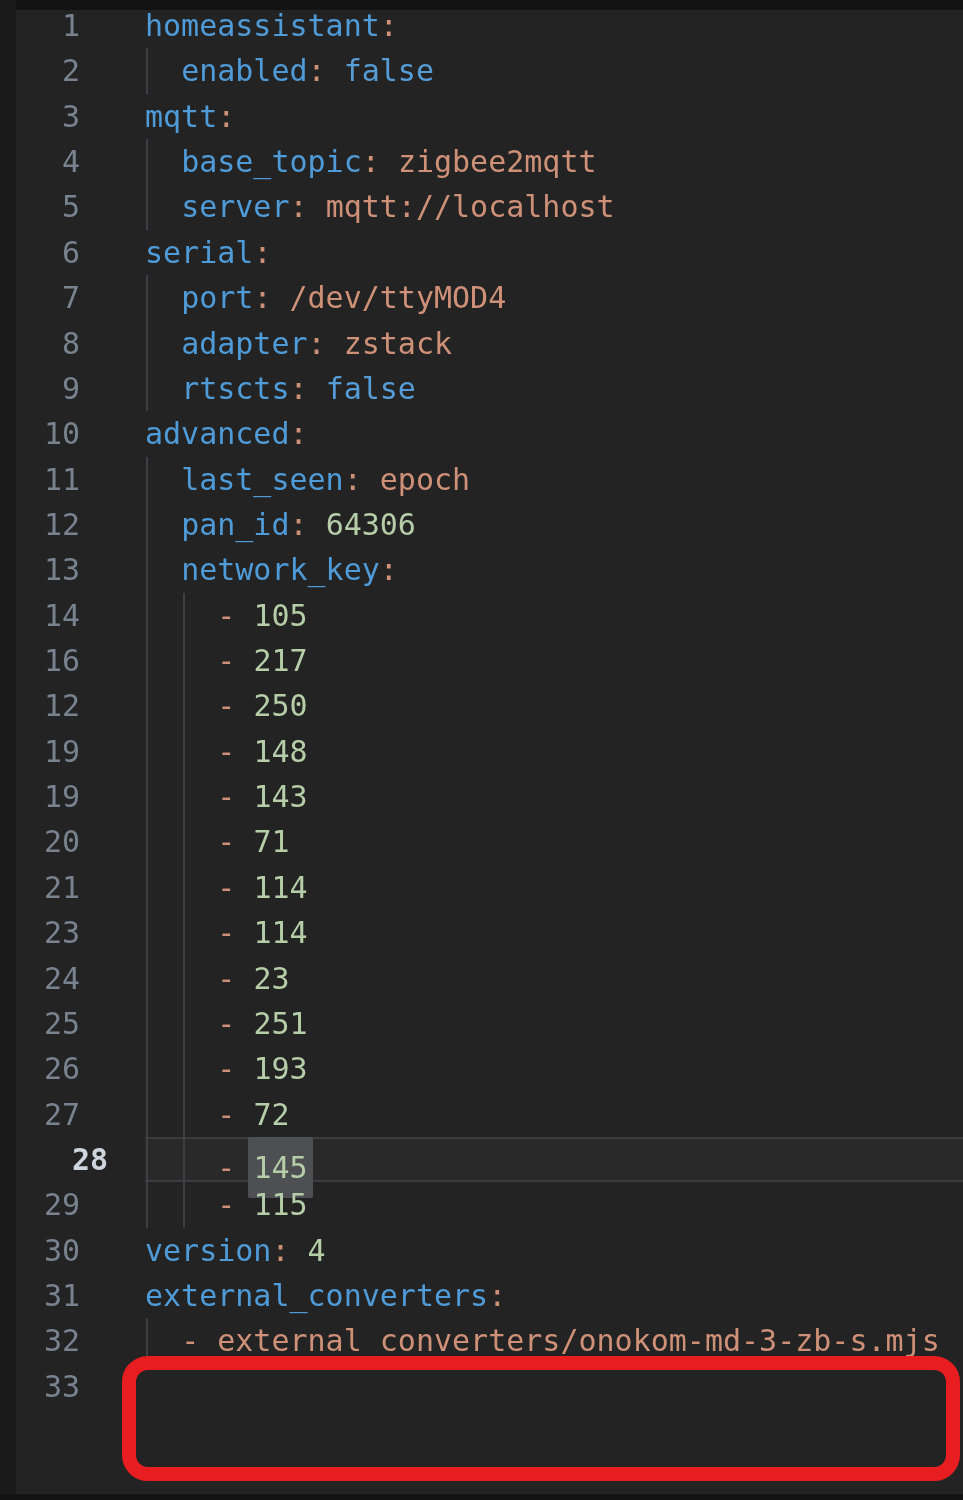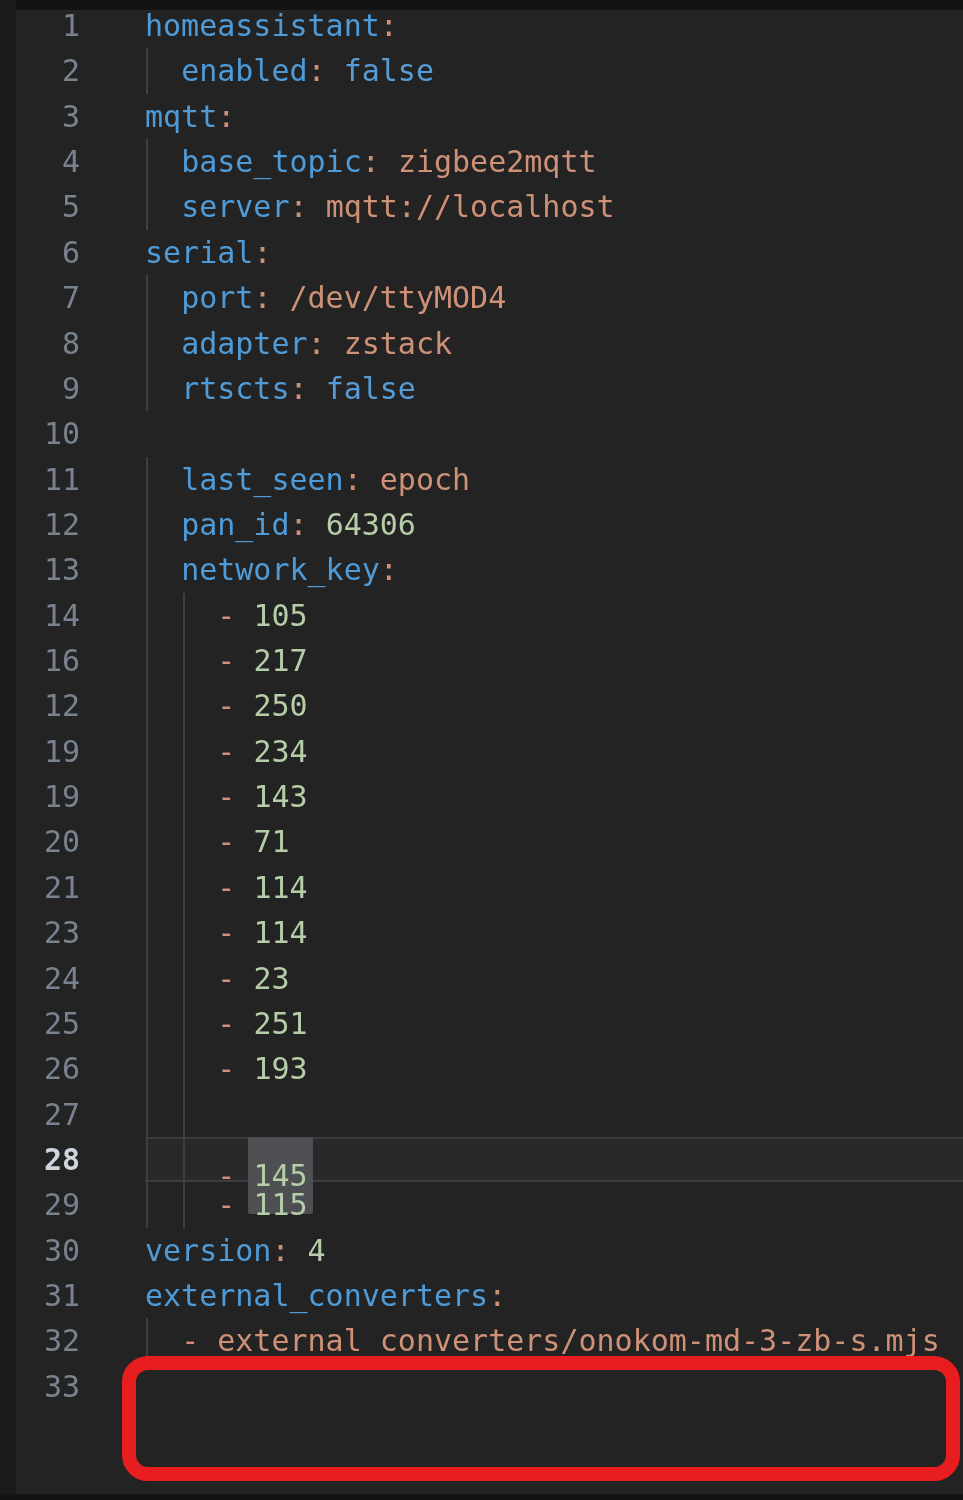--- a/index.html
+++ b/index.html
@@ -15,38 +15,38 @@
   #frame-bottom{left:0;bottom:0;width:963px;height:6px;background:#131313;}
   #lines{position:absolute;left:0;top:3px;width:963px;}
   .line{
     position:relative;height:45.36px;line-height:45.36px;
     font-size:30px;white-space:pre;
   }
   .ln{
     position:absolute;left:0;top:0;width:80px;text-align:right;
     color:#798390;
   }
-  .line.current .ln{color:#ced5dd;font-weight:700;}
+  .line.current .ln{color:#ced5dd;font-weight:700;padding-left:28px;}
   .code{position:absolute;left:145px;top:0;}
   .guide{position:absolute;top:0;bottom:0;width:2px;background:#3f3f43;}
   .line.current::before{
     content:'';position:absolute;left:145px;right:0;top:0;bottom:0;
     background:rgba(140,140,155,0.055);
     border-top:2px solid #3c3c40;border-bottom:2px solid #3c3c40;
     box-sizing:border-box;
   }
   .tok-key{color:#4f9bd8;}
   .tok-bool{color:#569cd6;}
   .tok-str{color:#ce9178;}
   .tok-num{color:#b5cea8;}
   .tok-punct{color:#ce9178;}
   .tok-plain{color:#d4d4d4;}
   .hl{
     display:inline-block;background:#4d4f53;
-    padding:16px 5px;margin:0 -5px;border-radius:2px;
+    padding:8px 5px;margin:0 -5px;border-radius:2px;
   }
   #annotation-box{
     position:absolute;left:122px;top:1356px;width:838px;height:125px;
     border:14px solid #e71d1f;border-radius:26px;
     box-sizing:border-box;z-index:6;pointer-events:none;
   }
 </style>
 </head>
 <body>
 
@@ -54,36 +54,36 @@
   <div id="lines">
       <div class="line"><span class="ln">1</span><span class="code"><span class="tok-key">homeassistant</span><span class="tok-punct">:</span></span></div>
       <div class="line"><span class="ln">2</span><span class="guide" style="left: 146px;"></span><span class="code">  <span class="tok-key">enabled</span><span class="tok-punct">:</span><span class="tok-plain"> </span><span class="tok-bool">false</span></span></div>
       <div class="line"><span class="ln">3</span><span class="code"><span class="tok-key">mqtt</span><span class="tok-punct">:</span></span></div>
       <div class="line"><span class="ln">4</span><span class="guide" style="left: 146px;"></span><span class="code">  <span class="tok-key">base_topic</span><span class="tok-punct">:</span><span class="tok-plain"> </span><span class="tok-str">zigbee2mqtt</span></span></div>
       <div class="line"><span class="ln">5</span><span class="guide" style="left: 146px;"></span><span class="code">  <span class="tok-key">server</span><span class="tok-punct">:</span><span class="tok-plain"> </span><span class="tok-str">mqtt://localhost</span></span></div>
       <div class="line"><span class="ln">6</span><span class="code"><span class="tok-key">serial</span><span class="tok-punct">:</span></span></div>
       <div class="line"><span class="ln">7</span><span class="guide" style="left: 146px;"></span><span class="code">  <span class="tok-key">port</span><span class="tok-punct">:</span><span class="tok-plain"> </span><span class="tok-str">/dev/ttyMOD4</span></span></div>
       <div class="line"><span class="ln">8</span><span class="guide" style="left: 146px;"></span><span class="code">  <span class="tok-key">adapter</span><span class="tok-punct">:</span><span class="tok-plain"> </span><span class="tok-str">zstack</span></span></div>
       <div class="line"><span class="ln">9</span><span class="guide" style="left: 146px;"></span><span class="code">  <span class="tok-key">rtscts</span><span class="tok-punct">:</span><span class="tok-plain"> </span><span class="tok-bool">false</span></span></div>
-      <div class="line"><span class="ln">10</span></div>
+      <div class="line"><span class="ln">10</span><span class="code"><span class="tok-key">advanced</span><span class="tok-punct">:</span></span></div>
       <div class="line"><span class="ln">11</span><span class="guide" style="left: 146px;"></span><span class="code">  <span class="tok-key">last_seen</span><span class="tok-punct">:</span><span class="tok-plain"> </span><span class="tok-str">epoch</span></span></div>
       <div class="line"><span class="ln">12</span><span class="guide" style="left: 146px;"></span><span class="code">  <span class="tok-key">pan_id</span><span class="tok-punct">:</span><span class="tok-plain"> </span><span class="tok-num">64306</span></span></div>
       <div class="line"><span class="ln">13</span><span class="guide" style="left: 146px;"></span><span class="code">  <span class="tok-key">network_key</span><span class="tok-punct">:</span></span></div>
       <div class="line"><span class="ln">14</span><span class="guide" style="left: 146px;"></span><span class="guide" style="left: 182.5px;"></span><span class="code">    <span class="tok-punct">-</span><span class="tok-plain"> </span><span class="tok-num">105</span></span></div>
       <div class="line"><span class="ln">16</span><span class="guide" style="left: 146px;"></span><span class="guide" style="left: 182.5px;"></span><span class="code">    <span class="tok-punct">-</span><span class="tok-plain"> </span><span class="tok-num">217</span></span></div>
       <div class="line"><span class="ln">12</span><span class="guide" style="left: 146px;"></span><span class="guide" style="left: 182.5px;"></span><span class="code">    <span class="tok-punct">-</span><span class="tok-plain"> </span><span class="tok-num">250</span></span></div>
-      <div class="line"><span class="ln">19</span><span class="guide" style="left: 146px;"></span><span class="guide" style="left: 182.5px;"></span><span class="code">    <span class="tok-punct">-</span><span class="tok-plain"> </span><span class="tok-num">234</span></span></div>
+      <div class="line"><span class="ln">19</span><span class="guide" style="left: 146px;"></span><span class="guide" style="left: 182.5px;"></span><span class="code">    <span class="tok-punct">-</span><span class="tok-plain"> </span><span class="tok-num">148</span></span></div>
       <div class="line"><span class="ln">19</span><span class="guide" style="left: 146px;"></span><span class="guide" style="left: 182.5px;"></span><span class="code">    <span class="tok-punct">-</span><span class="tok-plain"> </span><span class="tok-num">143</span></span></div>
       <div class="line"><span class="ln">20</span><span class="guide" style="left: 146px;"></span><span class="guide" style="left: 182.5px;"></span><span class="code">    <span class="tok-punct">-</span><span class="tok-plain"> </span><span class="tok-num">71</span></span></div>
       <div class="line"><span class="ln">21</span><span class="guide" style="left: 146px;"></span><span class="guide" style="left: 182.5px;"></span><span class="code">    <span class="tok-punct">-</span><span class="tok-plain"> </span><span class="tok-num">114</span></span></div>
       <div class="line"><span class="ln">23</span><span class="guide" style="left: 146px;"></span><span class="guide" style="left: 182.5px;"></span><span class="code">    <span class="tok-punct">-</span><span class="tok-plain"> </span><span class="tok-num">114</span></span></div>
       <div class="line"><span class="ln">24</span><span class="guide" style="left: 146px;"></span><span class="guide" style="left: 182.5px;"></span><span class="code">    <span class="tok-punct">-</span><span class="tok-plain"> </span><span class="tok-num">23</span></span></div>
       <div class="line"><span class="ln">25</span><span class="guide" style="left: 146px;"></span><span class="guide" style="left: 182.5px;"></span><span class="code">    <span class="tok-punct">-</span><span class="tok-plain"> </span><span class="tok-num">251</span></span></div>
       <div class="line"><span class="ln">26</span><span class="guide" style="left: 146px;"></span><span class="guide" style="left: 182.5px;"></span><span class="code">    <span class="tok-punct">-</span><span class="tok-plain"> </span><span class="tok-num">193</span></span></div>
-      <div class="line"><span class="ln">27</span><span class="guide" style="left: 146px;"></span><span class="guide" style="left: 182.5px;"></span></div>
+      <div class="line"><span class="ln">27</span><span class="guide" style="left: 146px;"></span><span class="guide" style="left: 182.5px;"></span><span class="code">    <span class="tok-punct">-</span><span class="tok-plain"> </span><span class="tok-num">72</span></span></div>
       <div class="line current"><span class="ln">28</span><span class="guide" style="left: 146px;"></span><span class="guide" style="left: 182.5px;"></span><span class="code">    <span class="tok-punct">-</span><span class="tok-plain"> </span><span class="tok-num hl">145</span></span></div>
       <div class="line"><span class="ln">29</span><span class="guide" style="left: 146px;"></span><span class="guide" style="left: 182.5px;"></span><span class="code">    <span class="tok-punct">-</span><span class="tok-plain"> </span><span class="tok-num">115</span></span></div>
       <div class="line"><span class="ln">30</span><span class="code"><span class="tok-key">version</span><span class="tok-punct">:</span><span class="tok-plain"> </span><span class="tok-num">4</span></span></div>
       <div class="line"><span class="ln">31</span><span class="code"><span class="tok-key">external_converters</span><span class="tok-punct">:</span></span></div>
       <div class="line"><span class="ln">32</span><span class="guide" style="left: 146px;"></span><span class="code">  <span class="tok-punct">-</span><span class="tok-plain"> </span><span class="tok-str">external_converters/onokom-md-3-zb-s.mjs</span></span></div>
       <div class="line"><span class="ln">33</span><span class="code"></span></div>
     </div>
   <div id="frame-top" class="frame"></div>
   <div id="frame-left" class="frame"></div>
   <div id="frame-bottom" class="frame"></div>

